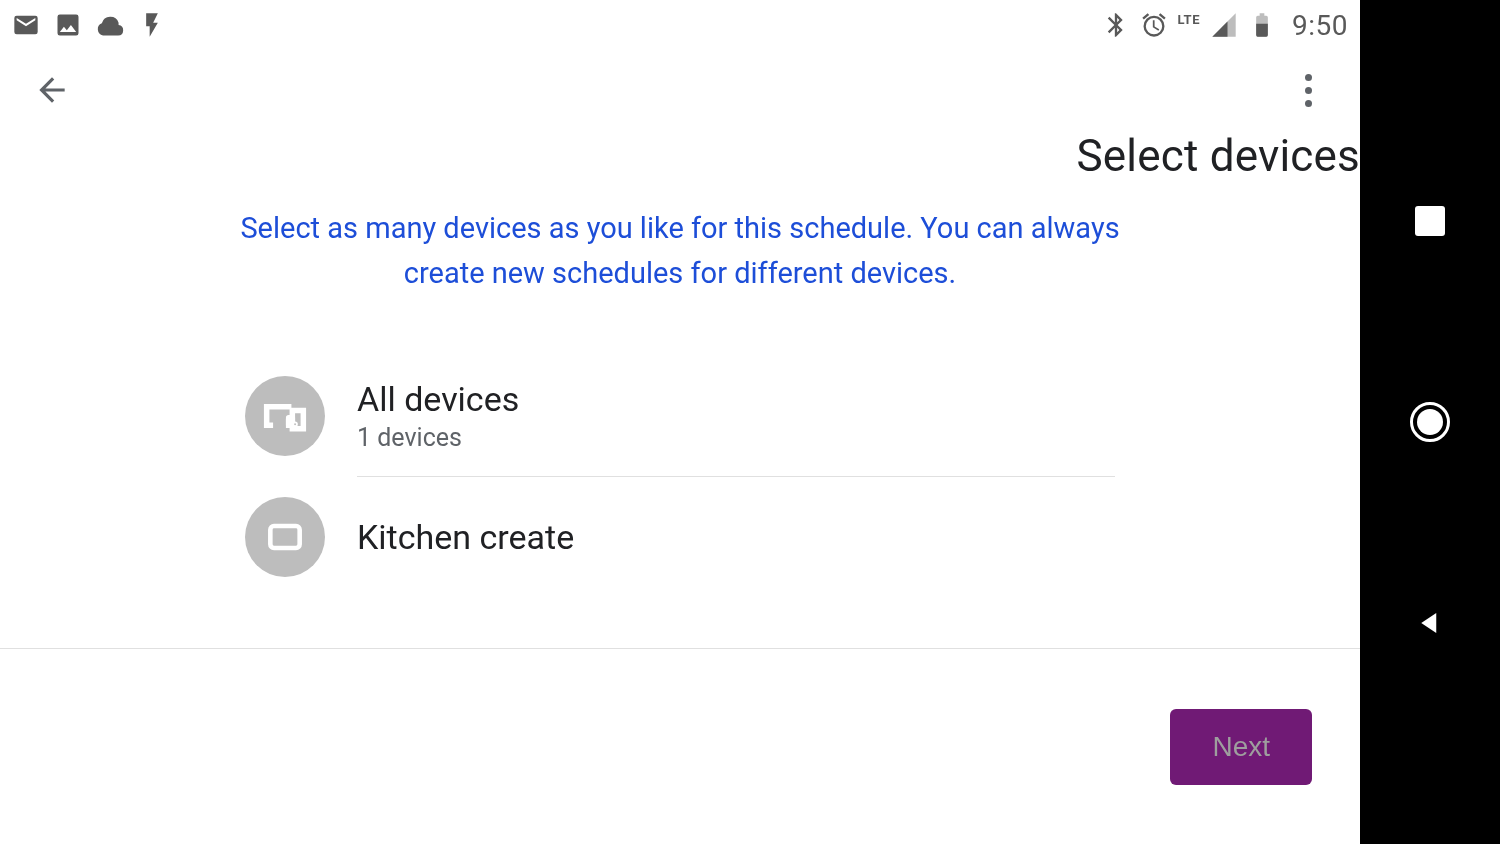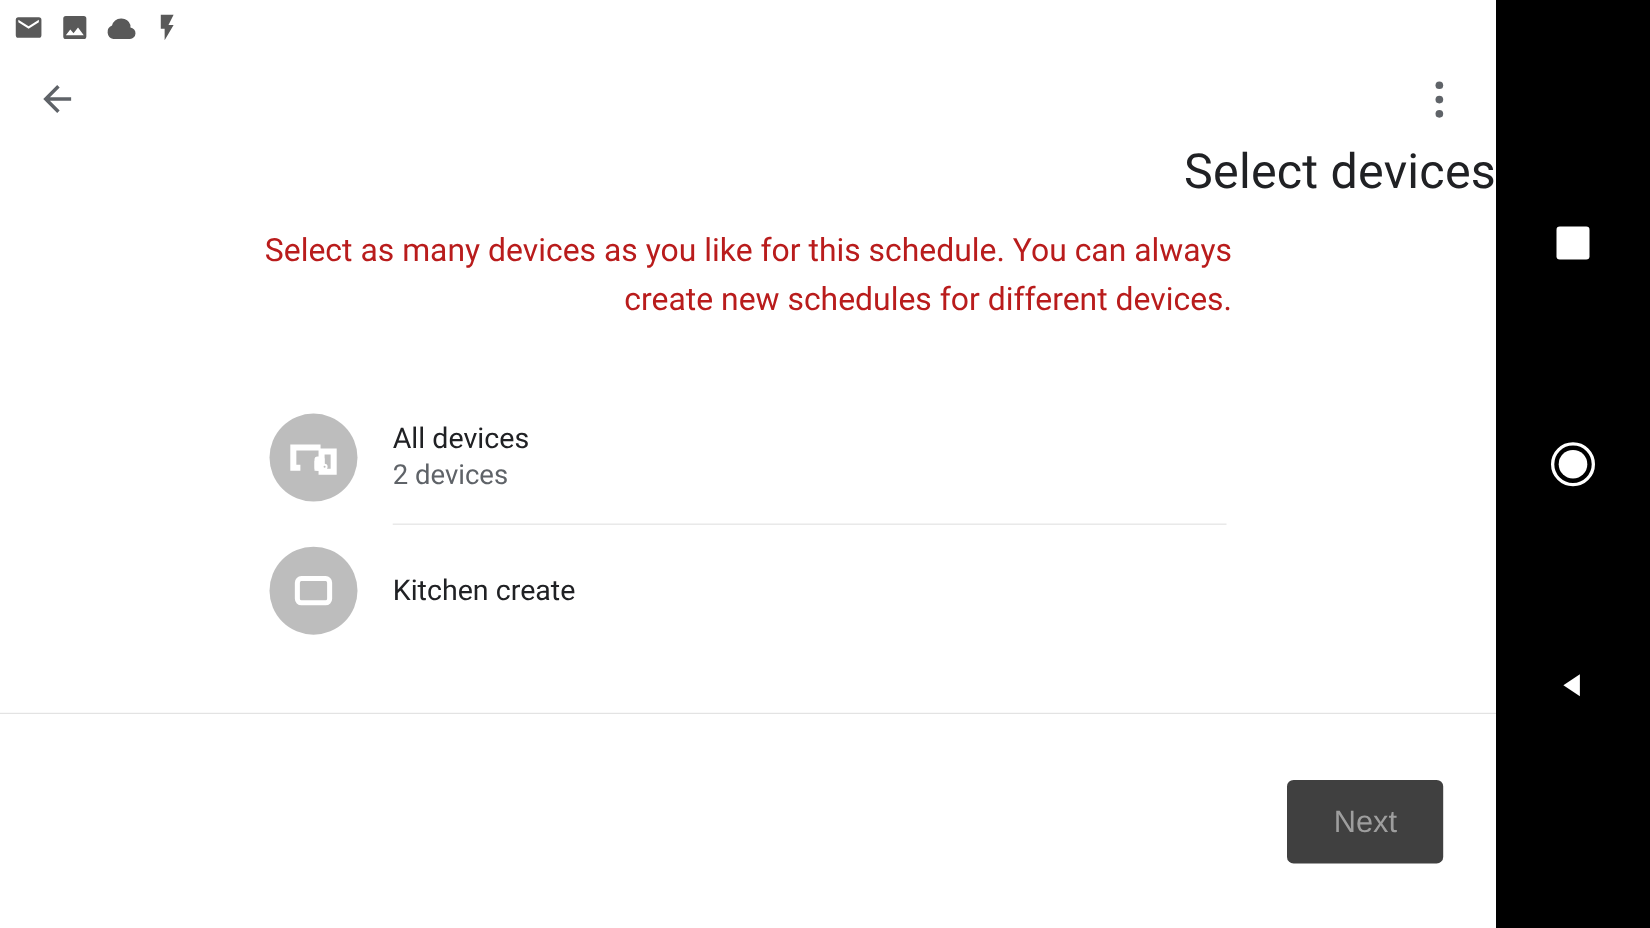--- a/index.html
+++ b/index.html
@@ -49,23 +49,23 @@
   
   .title {
     text-align: right;
     font-size: 44px;
     color: #202124;
     font-weight: 400;
     margin-top: 0;
     letter-spacing: 0.2px;
   }
   .subtitle {
-    text-align: right;
+    text-align: center;
     font-size: 29px;
-    color: #b91c1c;
+    color: #1d4ed8;
     font-weight: 400;
     margin: 24px auto 0;
     max-width: 880px;
     line-height: 1.55;
   }
 
   
   .list {
     margin: 60px auto 0;
     width: 870px;
@@ -78,38 +78,38 @@
     cursor: pointer;
   }
   .avatar {
     width: 80px; height: 80px; border-radius: 50%;
     background: #bdbdbd;
     display:flex; align-items:center; justify-content:center;
     flex: none;
   }
   .avatar svg { width: 44px; height: 44px; fill: #fff; stroke:#fff; }
   .item-text { flex: 1; }
-  .item-title { font-size: 26px; color:#202124; }
+  .item-title { font-size: 34px; color:#202124; }
   .item-sub { font-size: 25px; color:#5f6368; margin-top: 4px; }
   .divider { height:1px; background:#e0e0e0; margin-left:112px; }
 
   
   .bottom {
     position: absolute;
     bottom: 0; left: 0; right: 0;
     height: 196px;
     border-top: 1px solid #e0e0e0;
     display:flex;
     align-items:center;
     justify-content:flex-end;
     padding: 0 48px;
     background:#fff;
   }
   .next-btn {
-    background:#404040;
+    background:#701a75;
     color:#9e9e9e;
     font-size: 28px;
     border:none;
     border-radius: 6px;
     padding: 22px 42px;
     cursor: default;
   }
 
   
   .nav-bar {
@@ -151,20 +151,46 @@
         <svg viewBox="0 0 24 24">
             <path d="M19.35 10.04A7.49 7.49 0 0 0 5 10.5 5.5 5.5 0 0 0 6 21h13a4.5 4.5 0 0 0 .35-8.96z"></path>
           </svg>
       </span>
       <span class="sb-icon">
         <svg viewBox="0 0 24 24">
             <path d="M7 2v11h3v9l7-12h-4l4-8z"></path>
           </svg>
       </span>
     </div>
+    <div class="status-right">
+      <span class="sb-icon">
+        <svg viewBox="0 0 24 24">
+            <path d="M17.71 7.71 12 2h-1v7.59L6.41 5 5 6.41 10.59 12 5 17.59 6.41 19 11 14.41V22h1l5.71-5.71L13.41 12zM13 5.83l1.88 1.88L13 9.59zm1.88 10.46L13 18.17v-3.76z"></path>
+          </svg>
+      </span>
+      <span class="sb-icon">
+        <svg viewBox="0 0 24 24">
+            <path d="M22 5.72l-4.6-3.86-1.29 1.53 4.6 3.86zM7.88 3.39 6.6 1.86 2 5.71l1.29 1.53zM12 4a9 9 0 1 0 9 9 9 9 0 0 0-9-9zm0 16a7 7 0 1 1 7-7 7 7 0 0 1-7 7zm.5-12H11v6l4.75 2.85.75-1.23-4-2.37z"></path>
+          </svg>
+      </span>
+      <span class="lte">LTE</span>
+      <span class="sb-icon">
+        <svg viewBox="0 0 24 24">
+            <path d="M2 22h20V2z" fill="#bdbdbd"></path>
+            <path d="M2 22h13V9z"></path>
+          </svg>
+      </span>
+      <span class="sb-icon">
+        <svg viewBox="0 0 24 24">
+            <path fill="#bdbdbd" d="M15.67 4H14V2h-4v2H8.33A1.33 1.33 0 0 0 7 5.33v15.33A1.34 1.34 0 0 0 8.33 22h7.33A1.34 1.34 0 0 0 17 20.67V5.33A1.33 1.33 0 0 0 15.67 4z"></path>
+            <path d="M7 11h10v9.67A1.34 1.34 0 0 1 15.67 22H8.33A1.34 1.34 0 0 1 7 20.67z"></path>
+          </svg>
+      </span>
+      <span class="status-clock">9:50</span>
+    </div>
   </div>
 
   <div class="app-bar">
     <div class="back-btn">
       <svg viewBox="0 0 24 24">
           <path d="M20 11H7.83l5.59-5.59L12 4l-8 8 8 8 1.41-1.41L7.83 13H20z"></path>
         </svg>
     </div>
     <div class="overflow-btn">
       <span class="dot"></span>
@@ -181,21 +207,21 @@
     <div class="list-item">
       <div class="avatar">
         <svg viewBox="0 0 24 24">
             <path d="M3 6h12v2H3zM3 6v10h2v2H1V6zm16 2h4v12h-8v-2h-2v-4h2V8zm2 2h-4v8h4z" fill="#fff"></path>
             <rect x="13" y="12" width="4" height="6" rx="1" fill="#fff"></rect>
             <circle cx="17.5" cy="16.5" r="1" fill="#bdbdbd"></circle>
           </svg>
       </div>
       <div class="item-text">
         <div class="item-title">All devices</div>
-        <div class="item-sub">2 devices</div>
+        <div class="item-sub">1 devices</div>
       </div>
     </div>
 
     <div class="divider"></div>
 
     <div class="list-item">
       <div class="avatar">
         <svg viewBox="0 0 24 24">
             <rect x="4" y="6" width="16" height="12" rx="2" fill="none" stroke="#fff" stroke-width="2.5"></rect>
           </svg>

